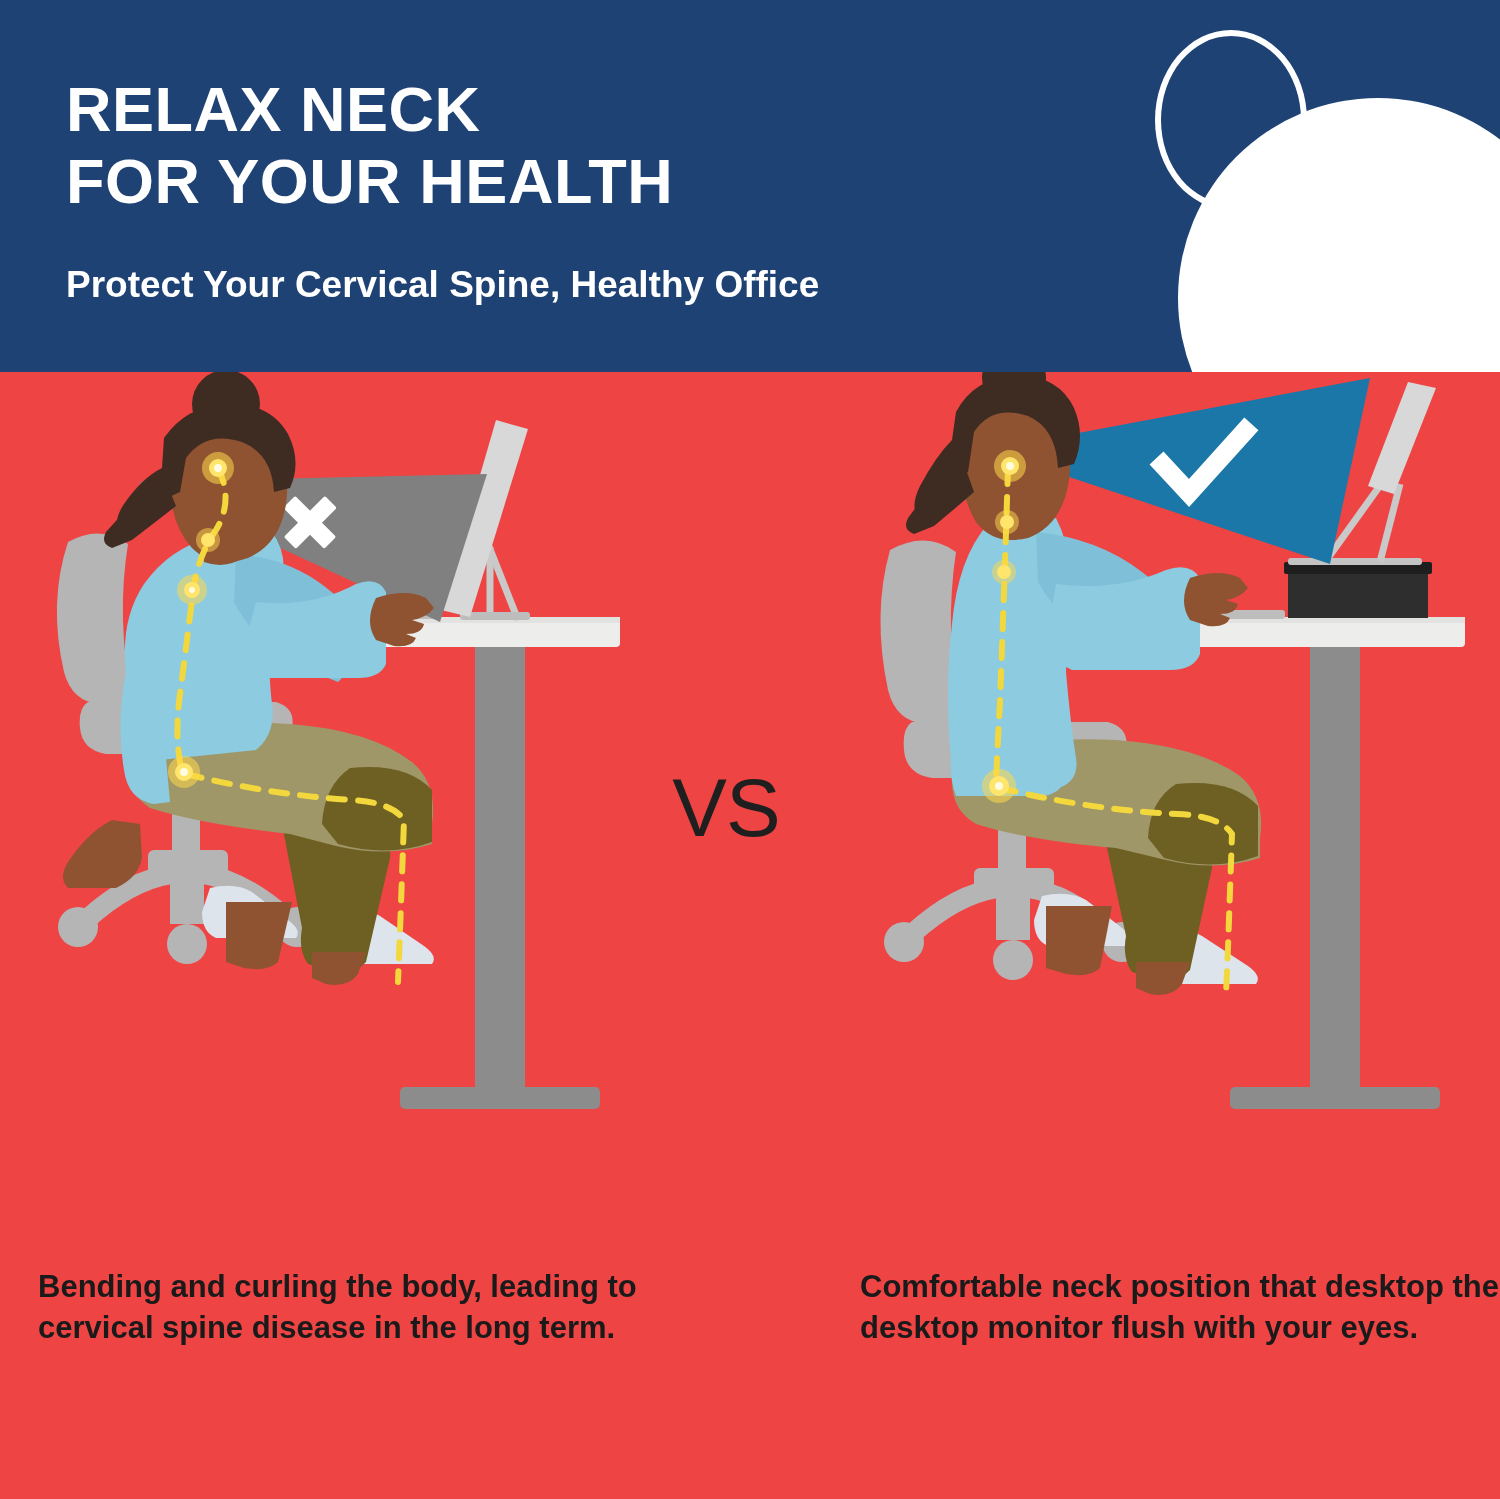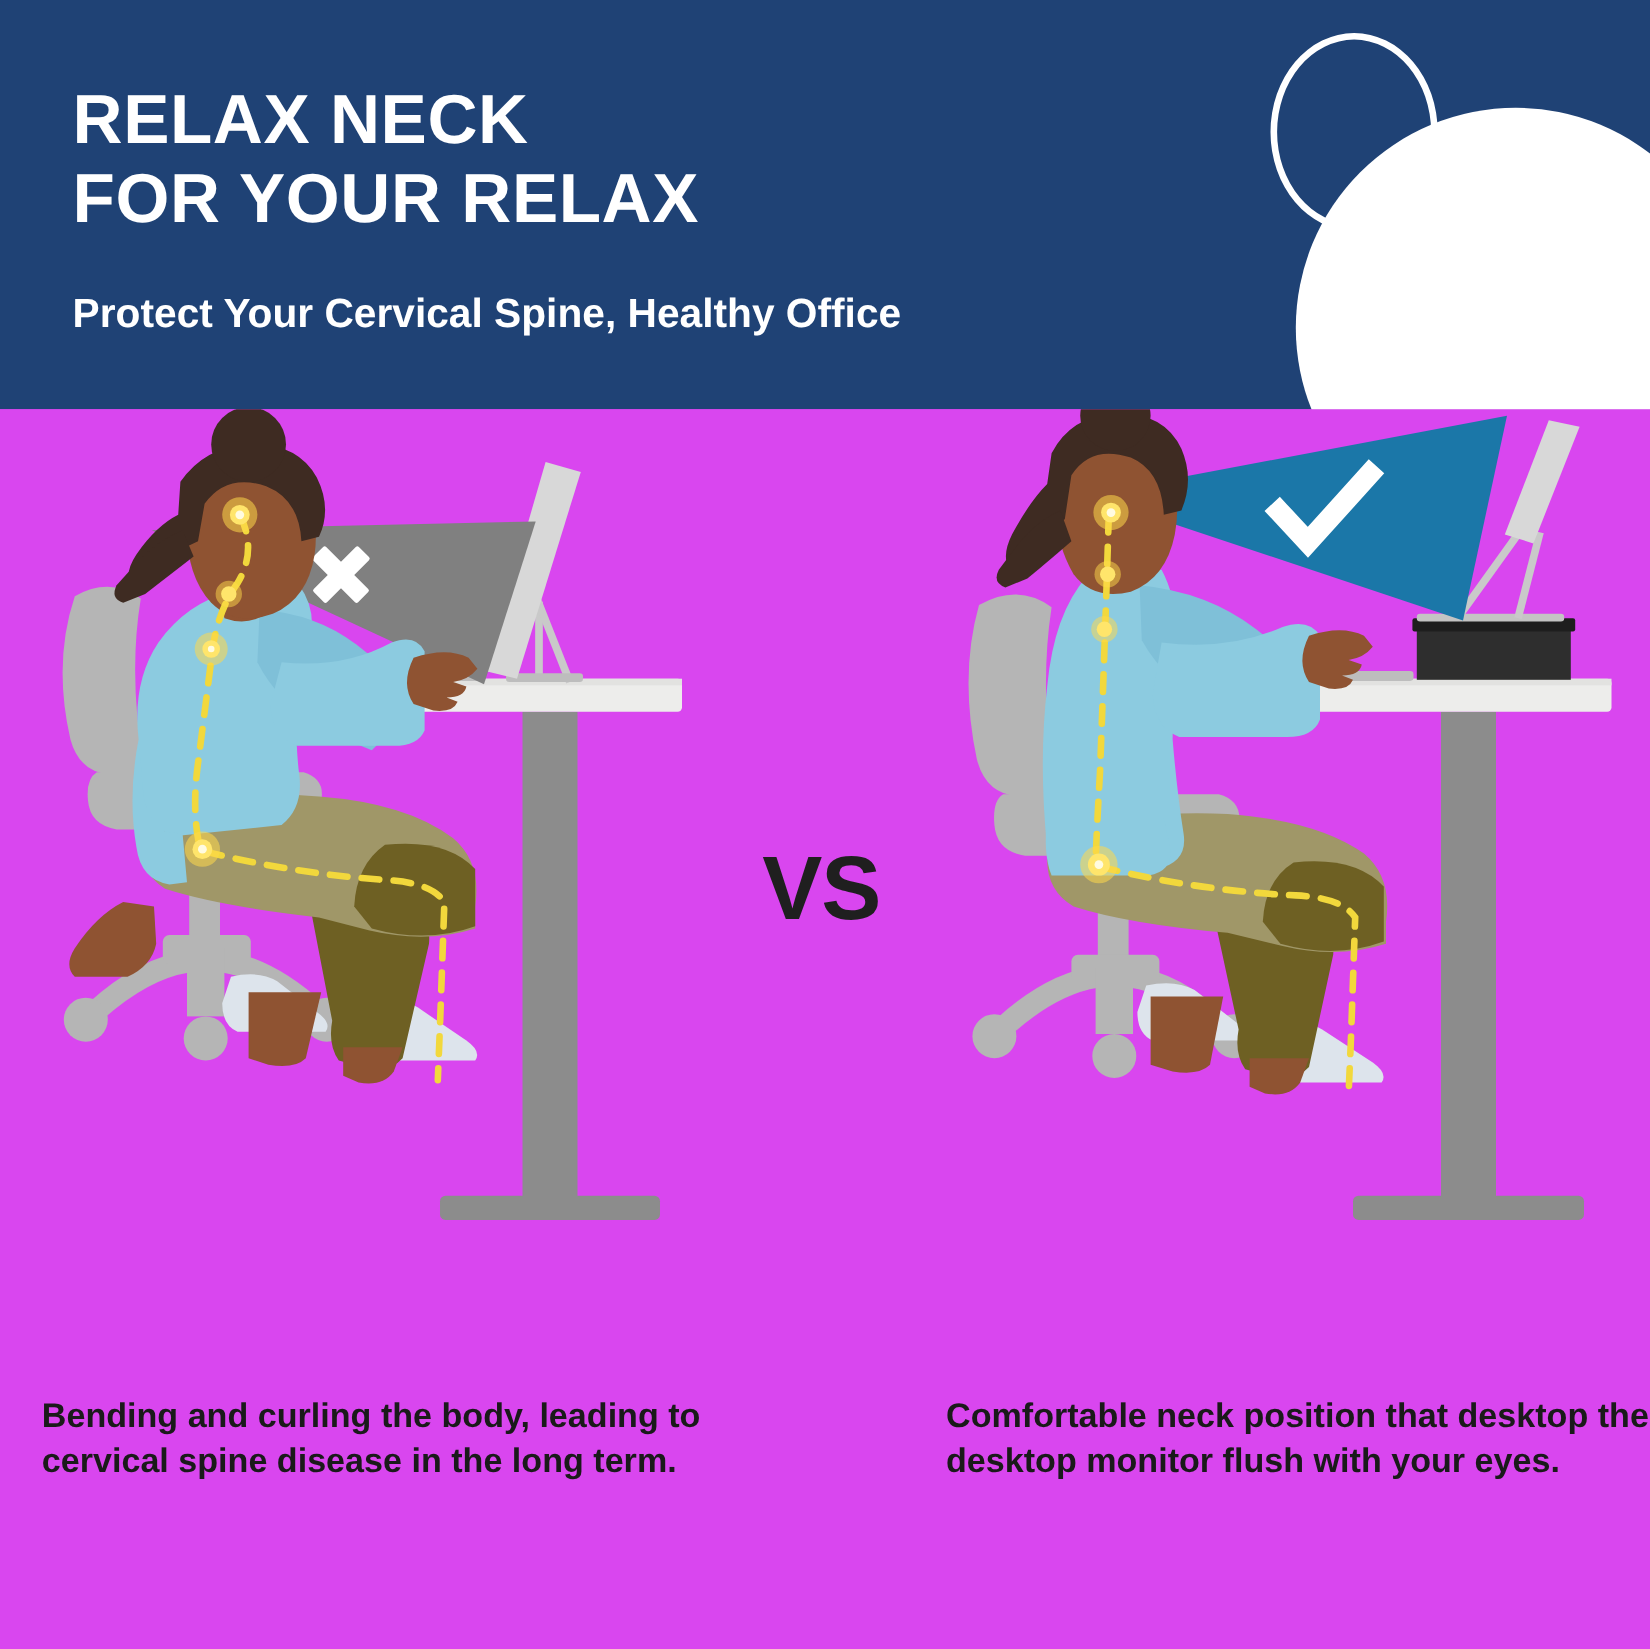--- a/index.html
+++ b/index.html
@@ -4,21 +4,21 @@
 <style>
   html, body {
     margin: 0;
     padding: 0;
     background: #ffffff;
   }
   #page {
     position: relative;
     width: 1500px;
     height: 1499px;
-    background: #d946ef;
+    background: #ef4444;
     overflow: hidden;
     font-family: "Liberation Sans", sans-serif;
   }
 
   
   #header {
     position: absolute;
     left: 0; top: 0;
     width: 1500px;
     height: 372px;
@@ -89,26 +89,26 @@
     height: 800px;
   }
   #panel-left  { left: 20px; }
   #panel-right { left: 860px; }
 
   .illus { position: absolute; left: 0; top: 0; width: 720px; height: 800px; }
 
   
   #vs-badge {
     position: absolute;
-    left: 693px;
+    left: 656px;
     top: 395px;
     width: 140px;
-    text-align: left;
+    text-align: center;
     font-size: 82px;
-    font-weight: bold;
+    font-weight: normal;
     color: #1F1F1F;
     letter-spacing: -1px;
     line-height: 1;
   }
 
   
   .caption {
     position: absolute;
     top: 895px;
     font-size: 31px;
@@ -125,21 +125,21 @@
 
 <div id="page">
 
   <div id="header">
     <div id="header-bg"></div>
     <div id="header-circle-big"></div>
     <div id="header-circle-ring"></div>
 
     <div id="header-text">
       <div class="title-line">RELAX NECK</div>
-      <div class="title-line">FOR YOUR RELAX</div>
+      <div class="title-line">FOR YOUR HEALTH</div>
       <div id="subtitle">Protect Your Cervical Spine, Healthy Office</div>
     </div>
   </div>
 
   <div id="stage">
 
     <div class="panel" id="panel-left">
       <svg class="illus" viewBox="0 0 720 800">
 
         <g>

